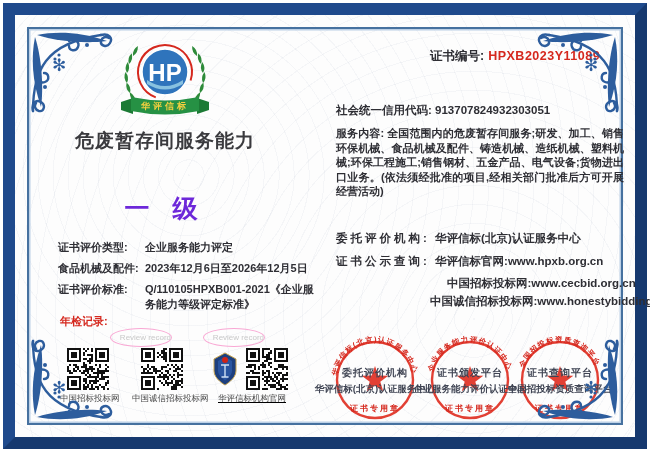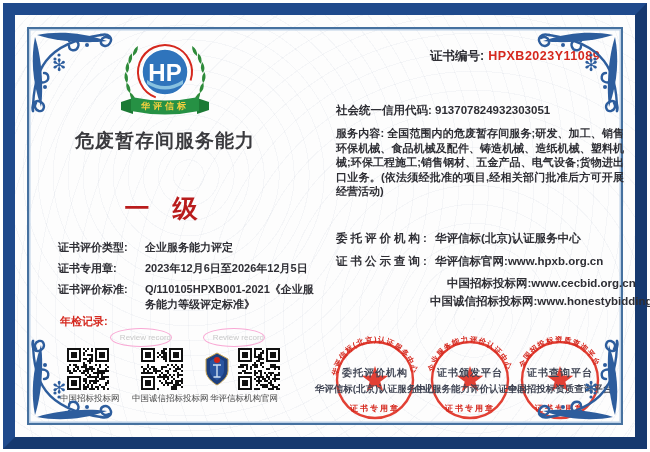--- a/index.html
+++ b/index.html
@@ -35,31 +35,31 @@
   .qline{position:absolute;left:430px;font-size:11.5px;font-weight:bold;color:#2e2e34;white-space:nowrap;}
   .q2{top:276px;margin-left:17px;}
   .q3{top:294px;}
   
   .logo{position:absolute;left:103px;top:40px;width:124px;height:84px;}
   .title1{position:absolute;left:40px;top:128px;width:250px;text-align:center;
           font-size:19px;font-weight:bold;color:#3a3a3e;letter-spacing:1px;}
   .title2{position:absolute;left:40px;top:155px;width:250px;text-align:center;
           font-size:19px;font-weight:bold;color:#3a3a3e;letter-spacing:2px;}
   .grade{position:absolute;left:40px;top:192px;width:250px;text-align:center;
-         font-size:25px;font-weight:bold;color:#b91c1c;letter-spacing:8px;}
+         font-size:25px;font-weight:bold;color:#6d28d9;letter-spacing:8px;}
   .details{position:absolute;left:58px;top:240px;width:258px;}
   .drow{display:flex;font-size:11px;font-weight:bold;color:#2e2e34;line-height:15px;margin-bottom:6px;}
   .drow .dl{flex:0 0 87px;white-space:nowrap;}
   .drow .dv{flex:1;}
   .annual-label{position:absolute;left:60px;top:314px;font-size:11px;font-weight:bold;color:#d5281e;}
   .review{position:absolute;top:328px;width:60px;height:17px;border:1px solid #f9a8d4;border-radius:50%;
           color:#c9c9c9;font-size:8px;text-align:right;line-height:17px;overflow:hidden;}
   .rv1{left:110px;} .rv2{left:203px;}
   .qr-group{position:absolute;top:348px;text-align:center;}
-  .g1{left:60px;width:56px;} .g2{left:132px;width:60px;} .g3{left:204px;width:80px;}
+  .g1{left:60px;width:56px;} .g2{left:132px;width:60px;} .g3{left:212px;width:80px;text-decoration:underline;}
   .qr{width:42px;height:42px;margin:0 auto;display:block;}
   .g3 .pair{display:flex;align-items:center;justify-content:center;gap:3px;}
   .qr-label{font-size:8.5px;color:#4a4a4a;margin-top:3px;white-space:nowrap;}
   .badge{width:26px;height:34px;}
   
   .seal{position:absolute;top:336px;width:130px;height:98px;z-index:2;}
   .s1{left:310px;} .s2{left:405px;} .s3{left:495px;}
   .seal svg{position:absolute;left:0;top:0;}
   .seal-title{position:absolute;top:30px;left:0;width:130px;text-align:center;
               font-size:10px;font-weight:bold;color:#3f4453;letter-spacing:1px;}
@@ -216,21 +216,21 @@
 
   <div class="title1">危废暂存间服务能力</div>
   <div class="grade">一 级</div>
 
   <div class="details">
     <div class="drow">
       <span class="dl">证书评价类型:</span>
       <span class="dv">企业服务能力评定</span>
     </div>
     <div class="drow">
-      <span class="dl">证书专用章:</span>
+      <span class="dl">食品机械及配件:</span>
       <span class="dv">2023年12月6日至2026年12月5日</span>
     </div>
     <div class="drow">
       <span class="dl">证书评价标准:</span>
       <span class="dv">Q/110105HPXB001-2021《企业服务能力等级评定标准》</span>
     </div>
   </div>
 
   <div class="annual-label">年检记录:</div>
   <div class="review rv1">Review record</div>

